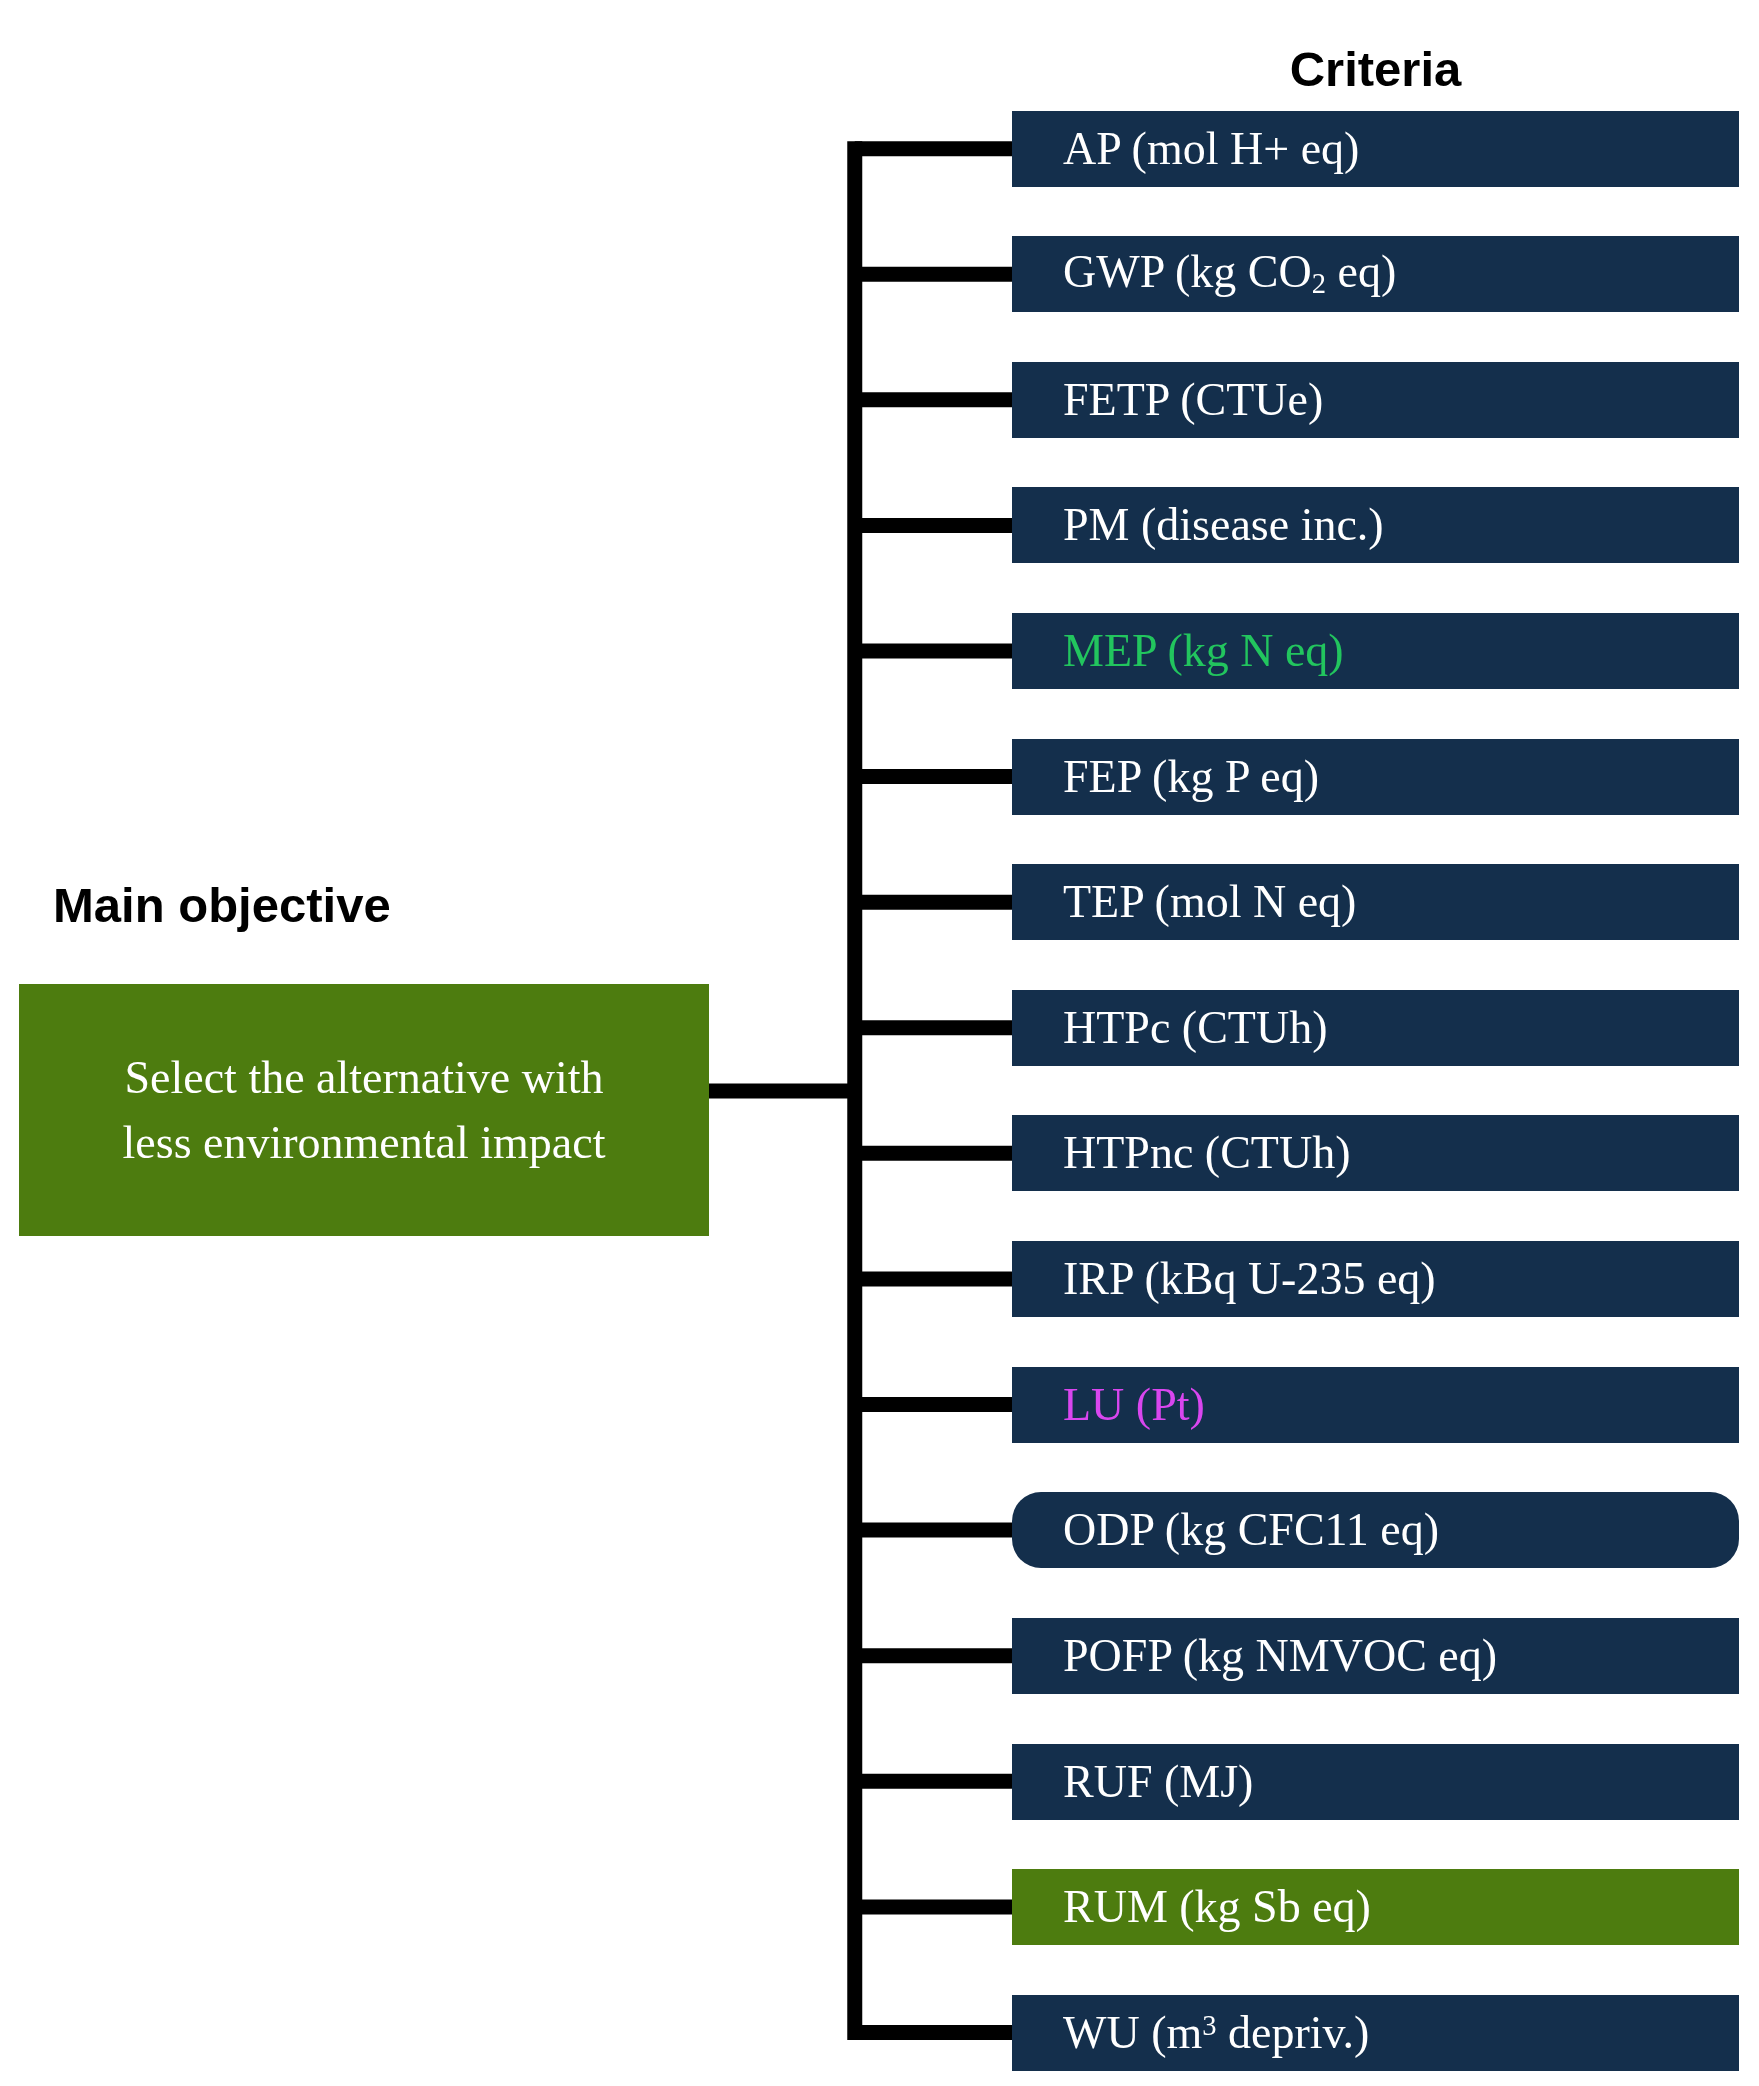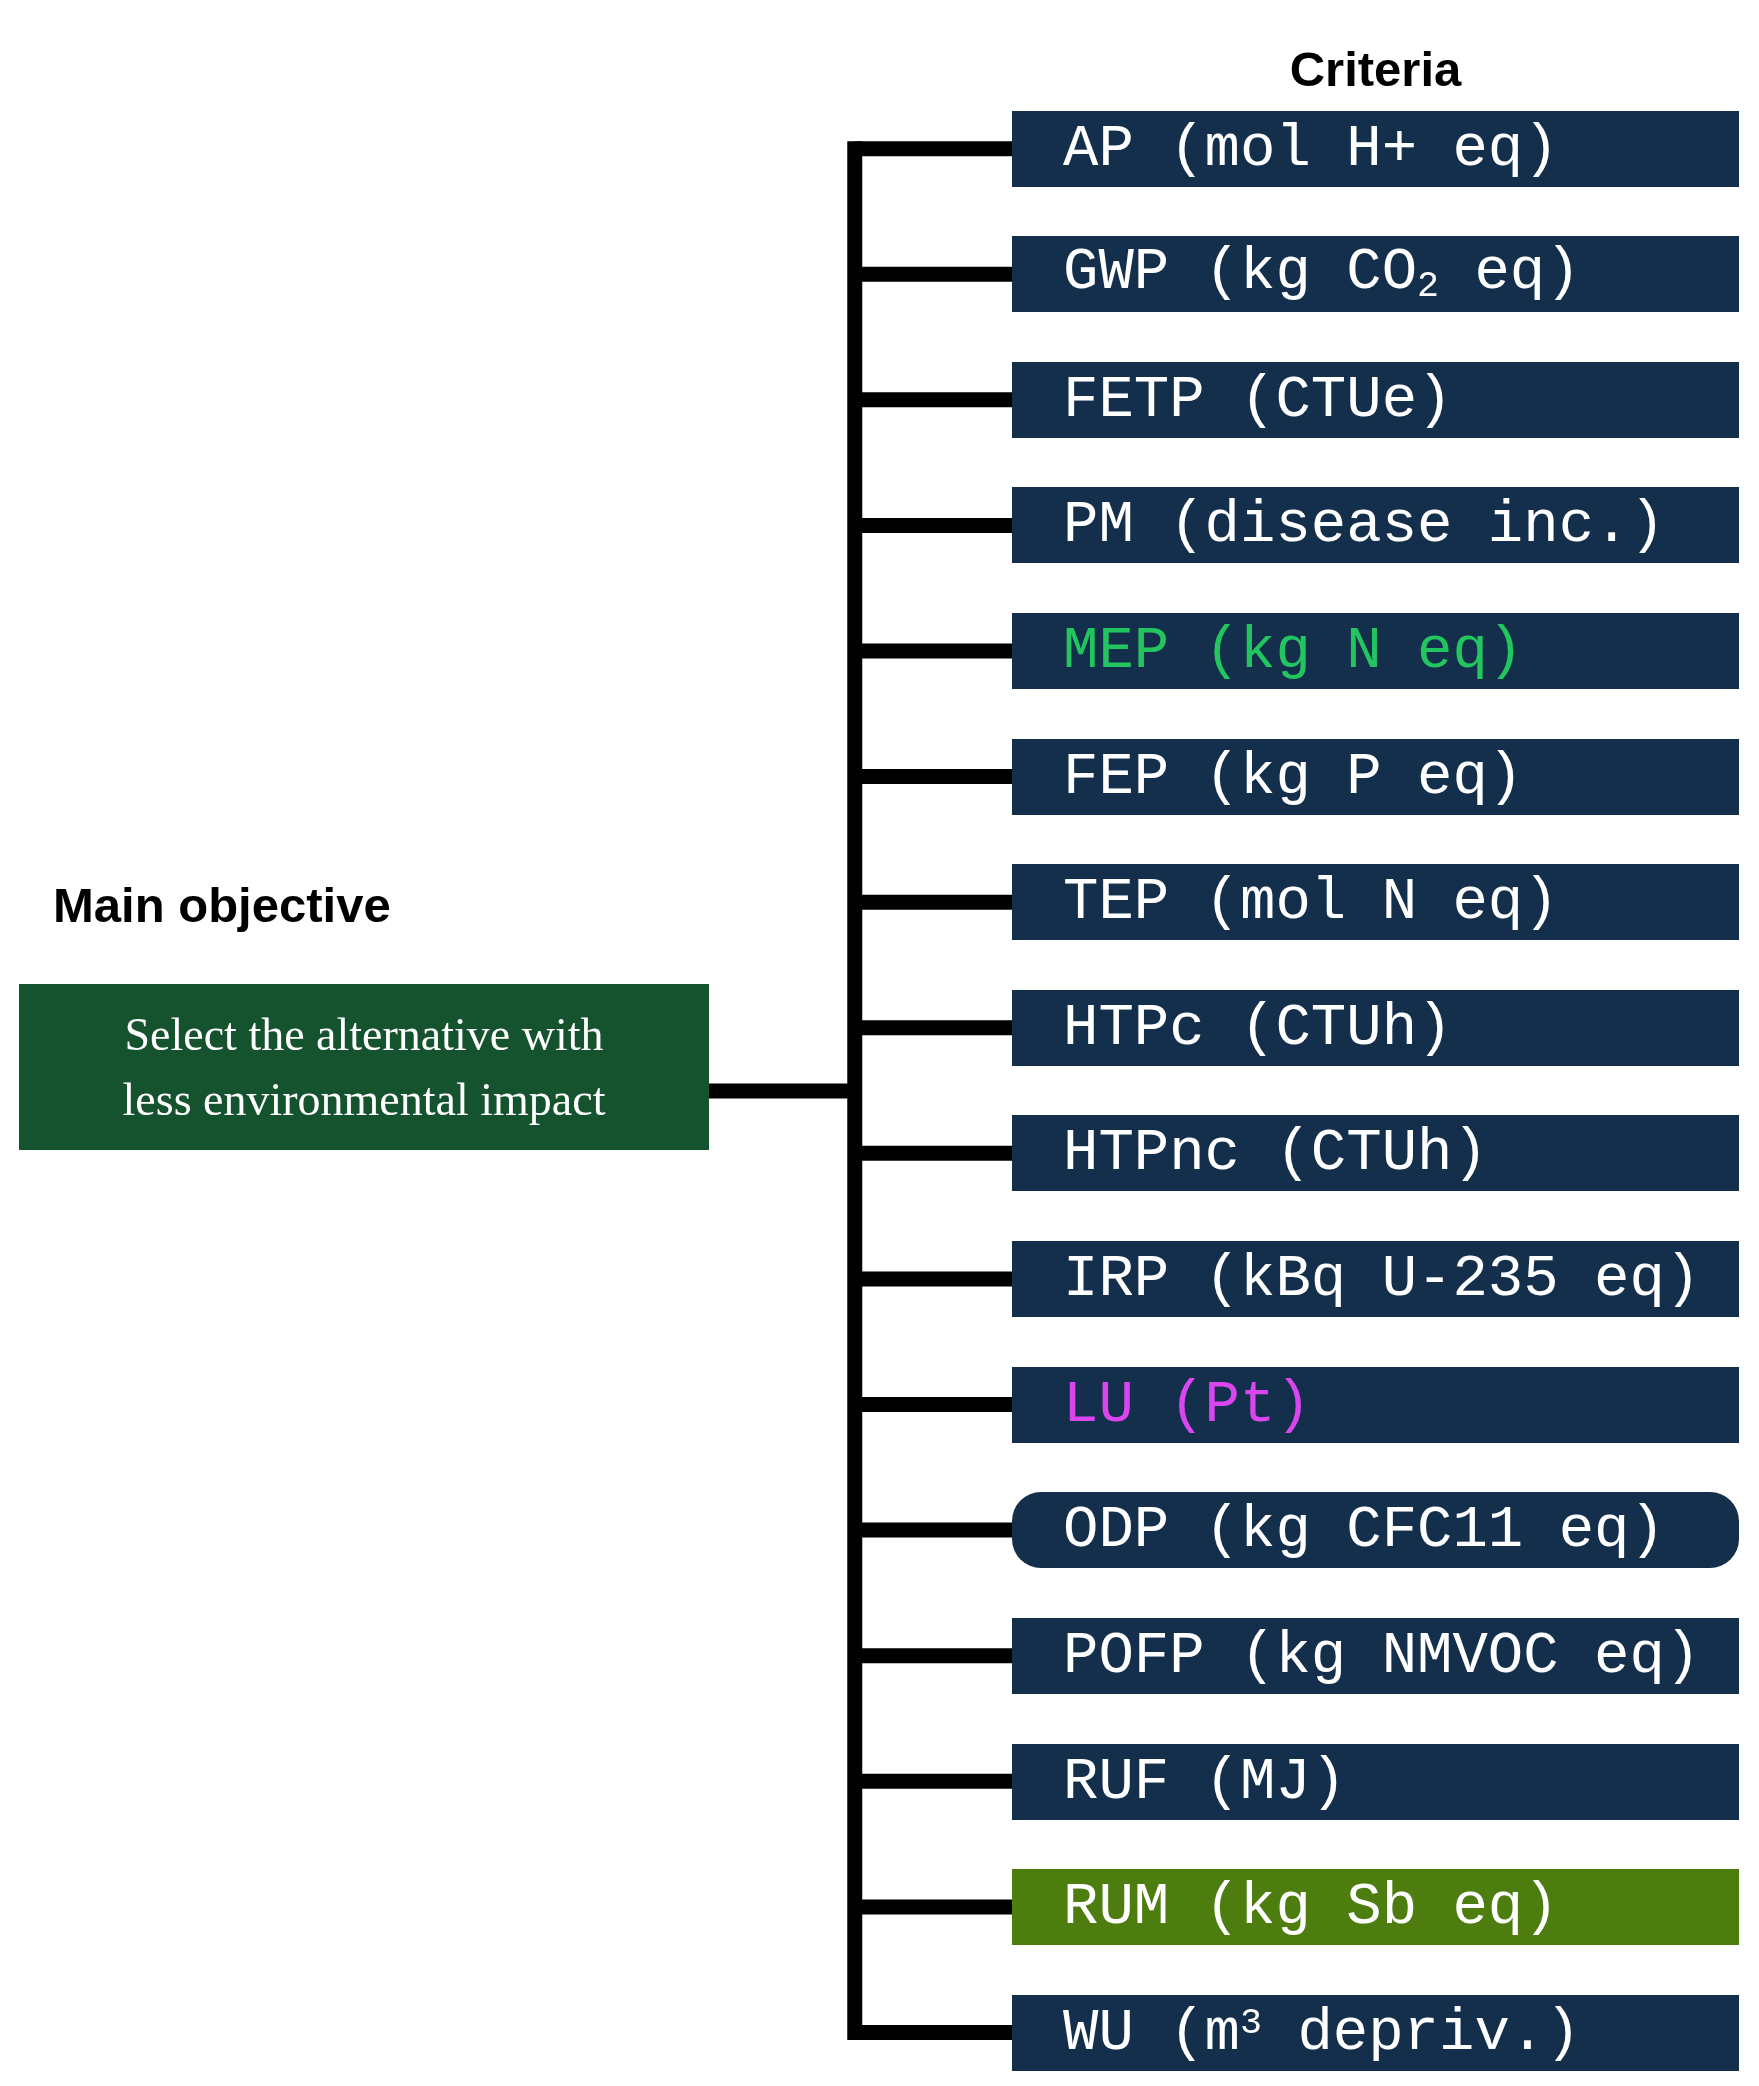--- a/index.html
+++ b/index.html
@@ -45,22 +45,22 @@
     font-size: 49px;
     text-align: left;
   }
 
   
   #main-objective-box {
     position: absolute;
     left: 19px;
     top: 984px;
     width: 690px;
-    height: 166px;
-    background: #14532d;
+    height: 252px;
+    background: #4d7c0f;
     display: flex;
     align-items: center;
     justify-content: center;
     box-sizing: border-box;
     padding: 0 37px;
   }
   #main-objective-box .obj-text {
     font-family: "Liberation Serif", serif;
     color: #ffffff;
     font-size: 46px;
@@ -90,23 +90,23 @@
     left: 1012px;
     width: 727px;
     height: 76px;
     background: #142F4C;
     display: flex;
     align-items: center;
     box-sizing: border-box;
     padding-left: 51px;
   }
   .criteria-box .crit-text {
-    font-family: Liberation Mono, monospace;
+    font-family: Liberation Serif, serif;
     color: #ffffff;
-    font-size: 59px;
+    font-size: 46px;
     line-height: 1;
     white-space: nowrap;
   }
   .criteria-box .crit-text sub {
     font-size: 0.62em;
     vertical-align: -0.22em;
   }
   .criteria-box .crit-text sup {
     font-size: 0.62em;
     vertical-align: 0.45em;

